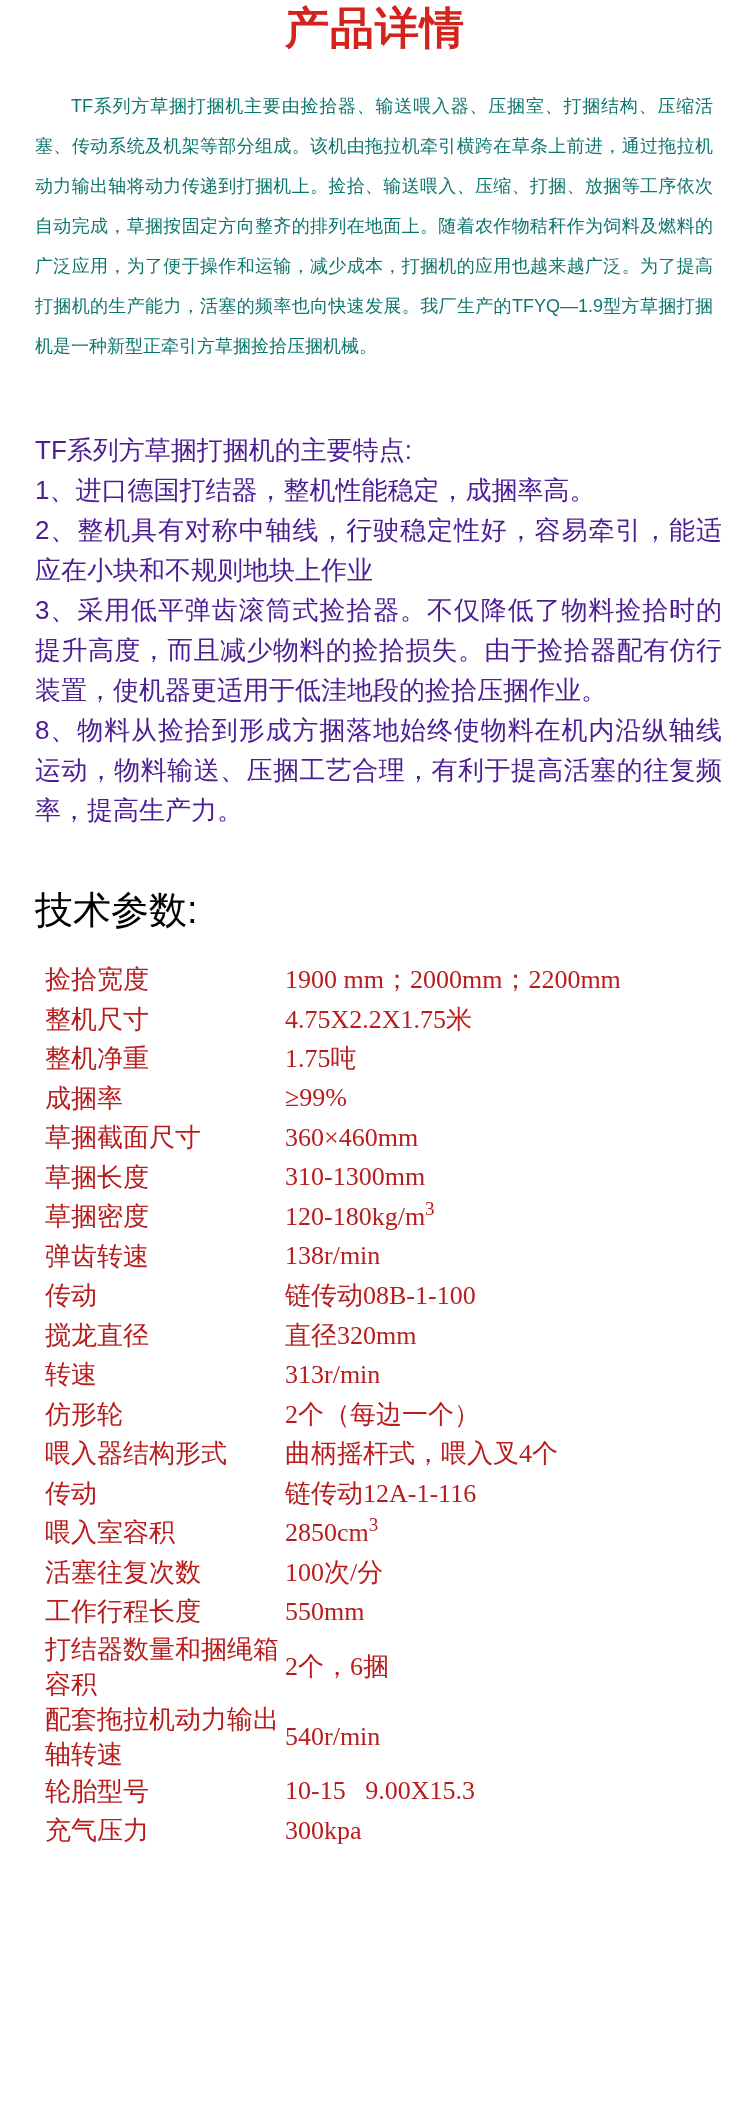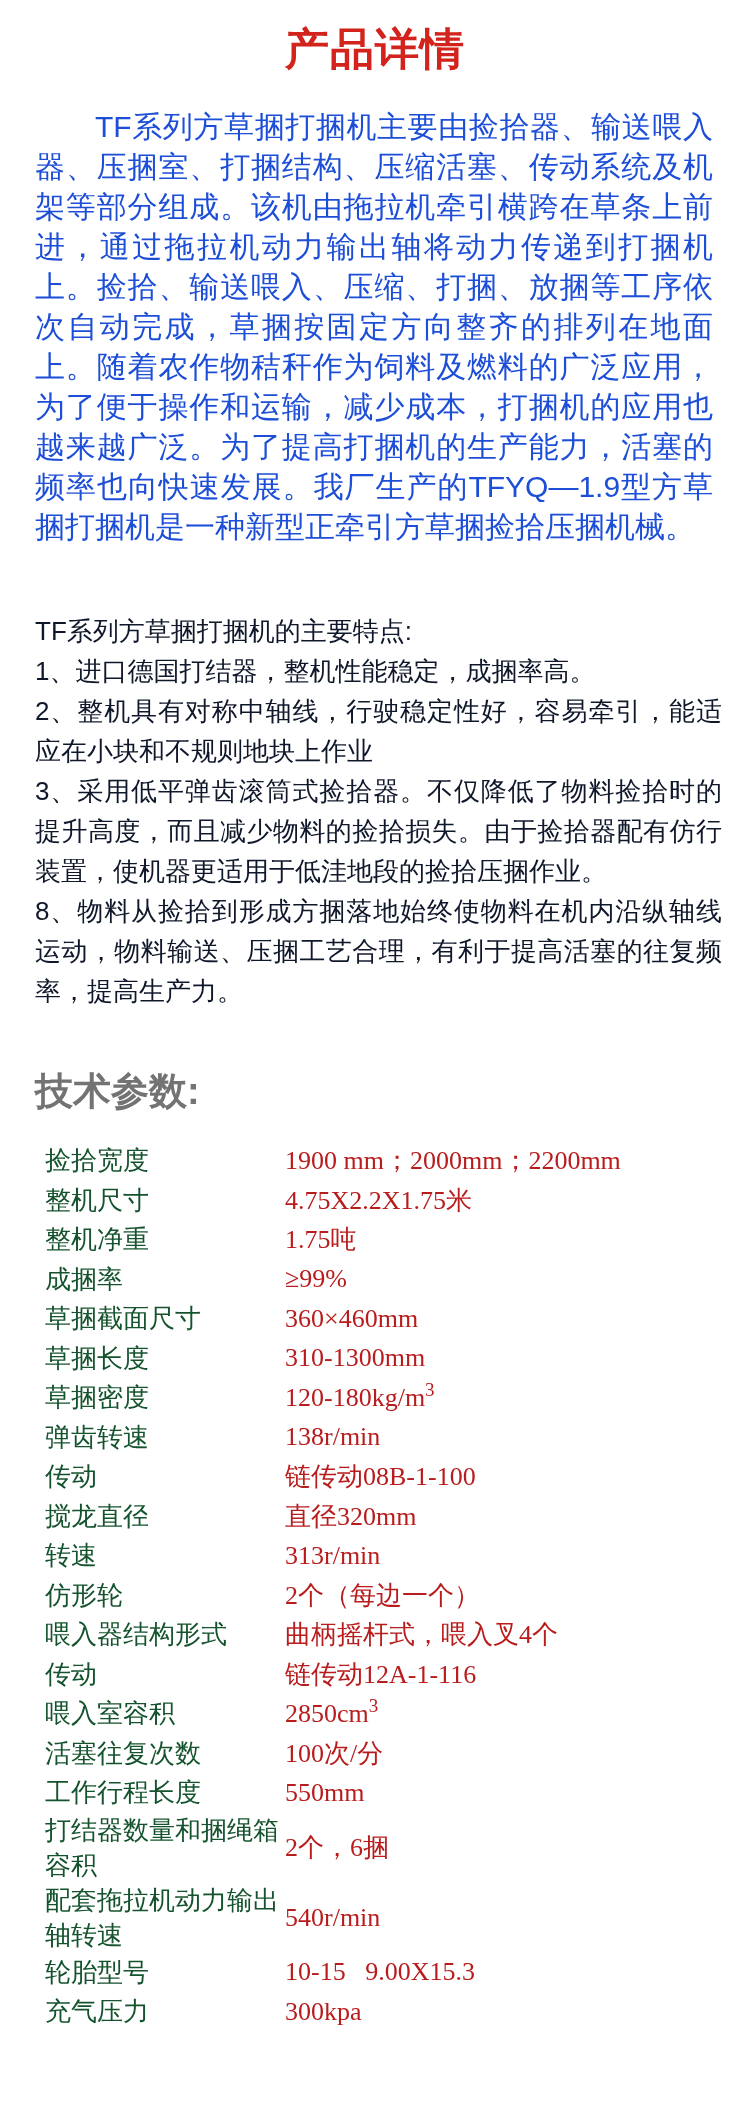--- a/index.html
+++ b/index.html
@@ -8,68 +8,68 @@
     height: 2123px;
     background: #ffffff;
     overflow: hidden;
     font-family: "Liberation Sans", sans-serif;
     color: #000000;
   }
   .page { position: relative; width: 750px; height: 2123px; }
 
   .title {
     margin: 0;
-    padding-top: 25px;
+    padding-top: 4px;
     font-size: 44px;
     line-height: 48px;
     font-weight: bold;
     text-align: center;
     letter-spacing: 1px;
   }
 
   .intro {
     margin: 34px 37px 13px 35px;
-    font-size: 30px;
+    font-size: 18px;
     line-height: 40px;
     text-align: justify;
     text-indent: 2em;
-    color: #1d4ed8;
+    color: #0f766e;
   }
 
   .features {
     margin: 64px 28px 0 35px;
     font-size: 26px;
     line-height: 40px;
     text-align: justify;
-    color: #0f172a;
+    color: #4c1d95;
   }
   .features p { margin: 0; }
 
   .specs-heading {
     margin: 58px 0 4px 35px;
     font-size: 38px;
     line-height: 44px;
-    font-weight: bold;
-    color: #737373;
+    font-weight: normal;
+    color: #000000;
   }
 
   table.specs {
     border-collapse: collapse;
     margin: 28px 0 0 45px;
     font-family: "Liberation Serif", "DejaVu Serif", serif;
   }
   table.specs td {
     padding: 0;
     height: 39.5px;
     vertical-align: middle;
     font-size: 26px;
   }
   td.spec-label {
     width: 240px;
-    color: #14532d;
+    color: #b91c1c;
     margin-top: 33px;
   }
   td.spec-value {
     color: #b91c1c;
     white-space: pre-wrap;
   }
   td.spec-value sup {
     font-size: 19px;
     line-height: 0;
   }

